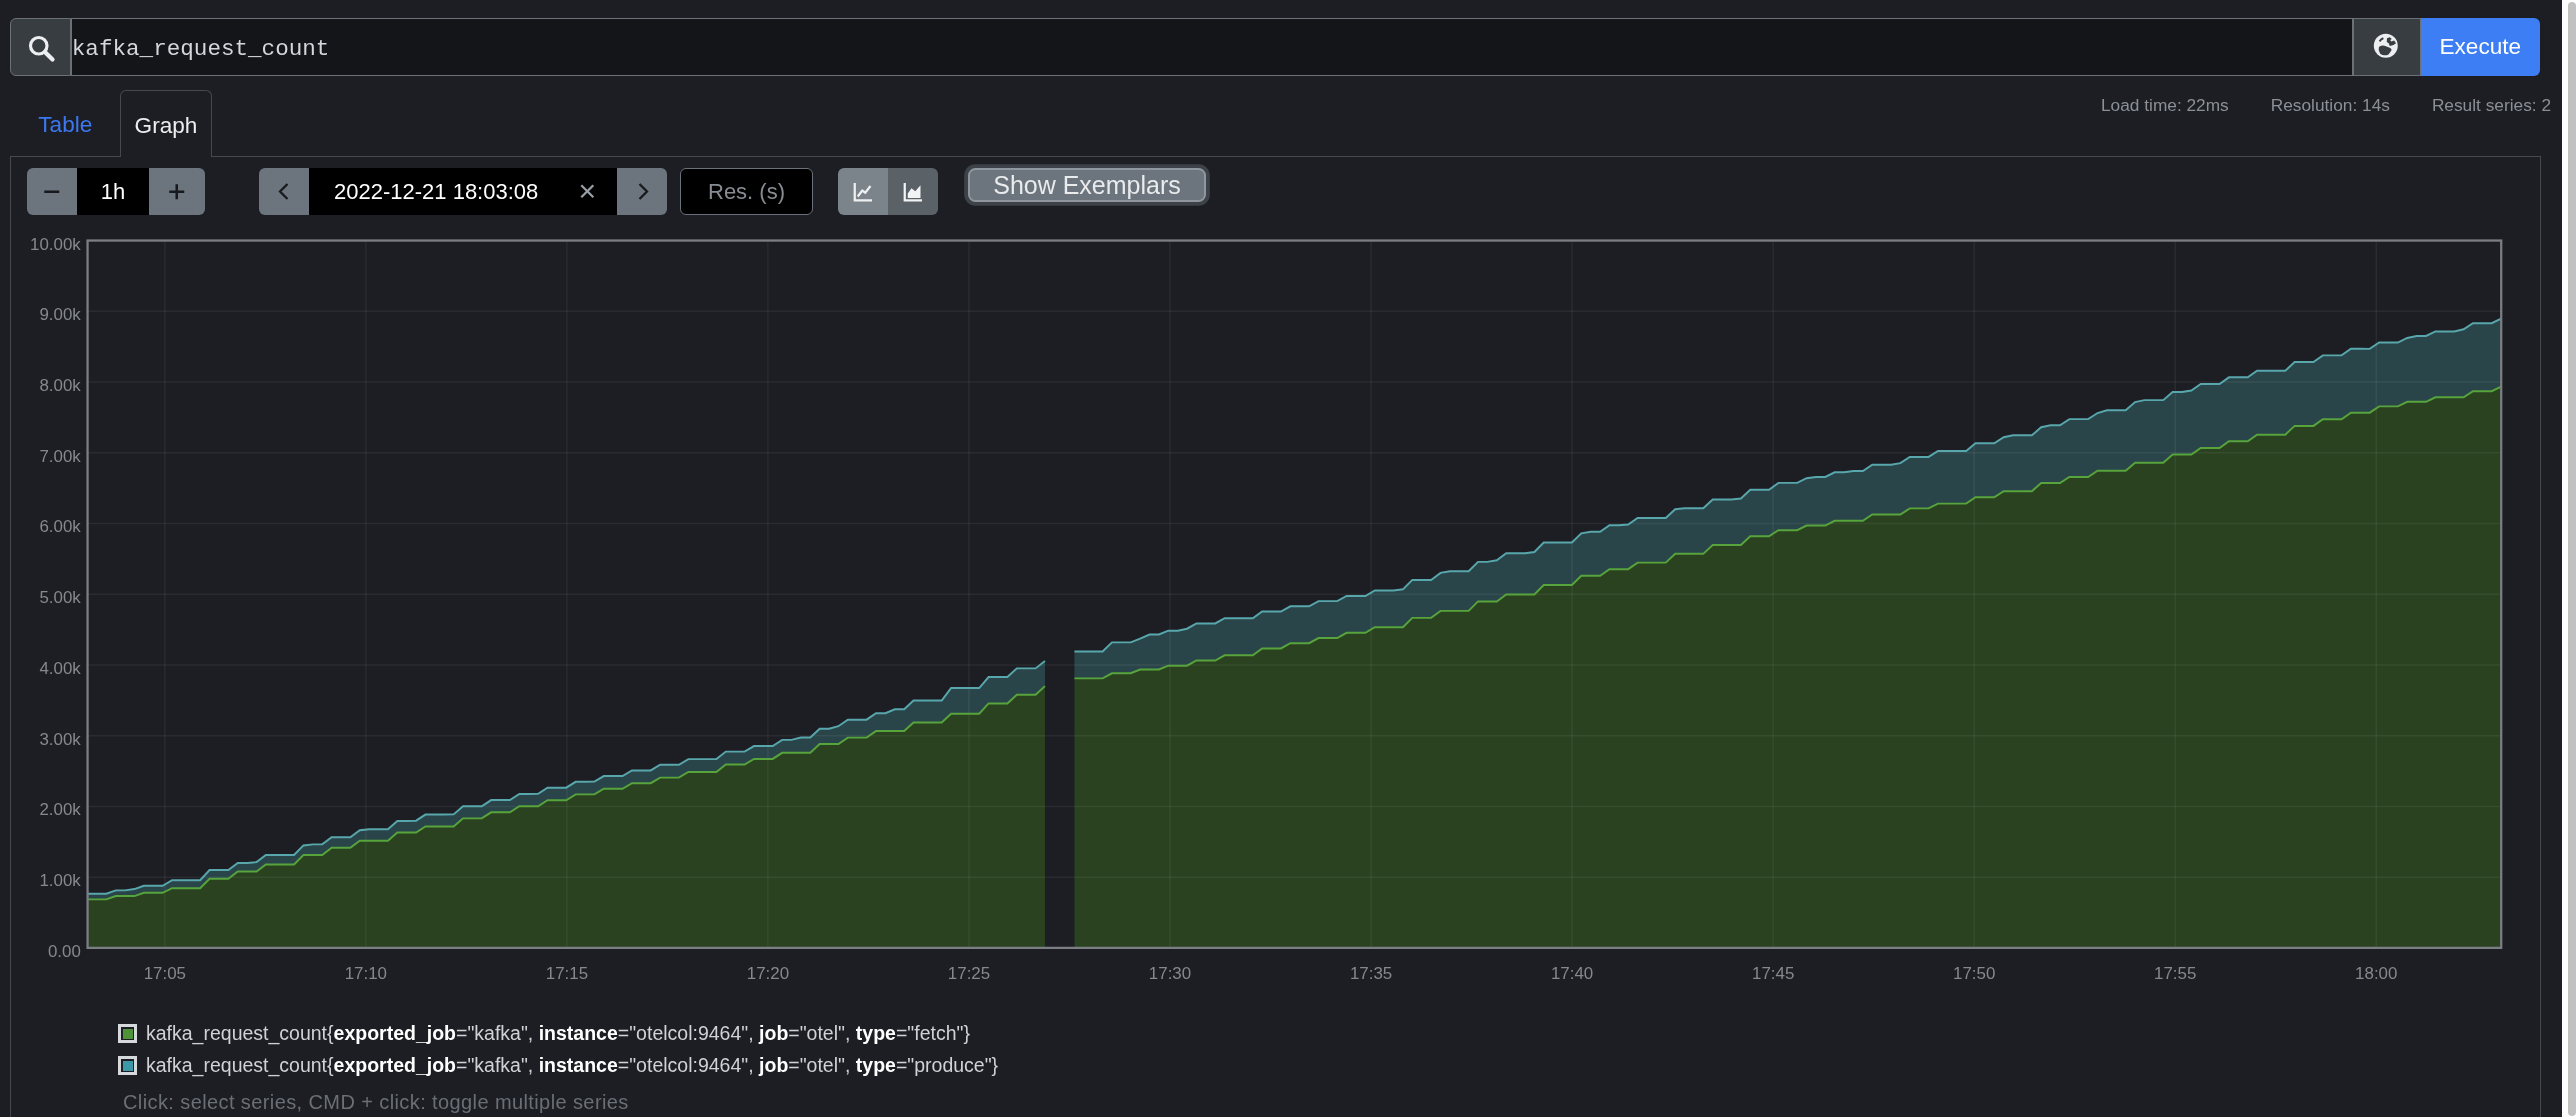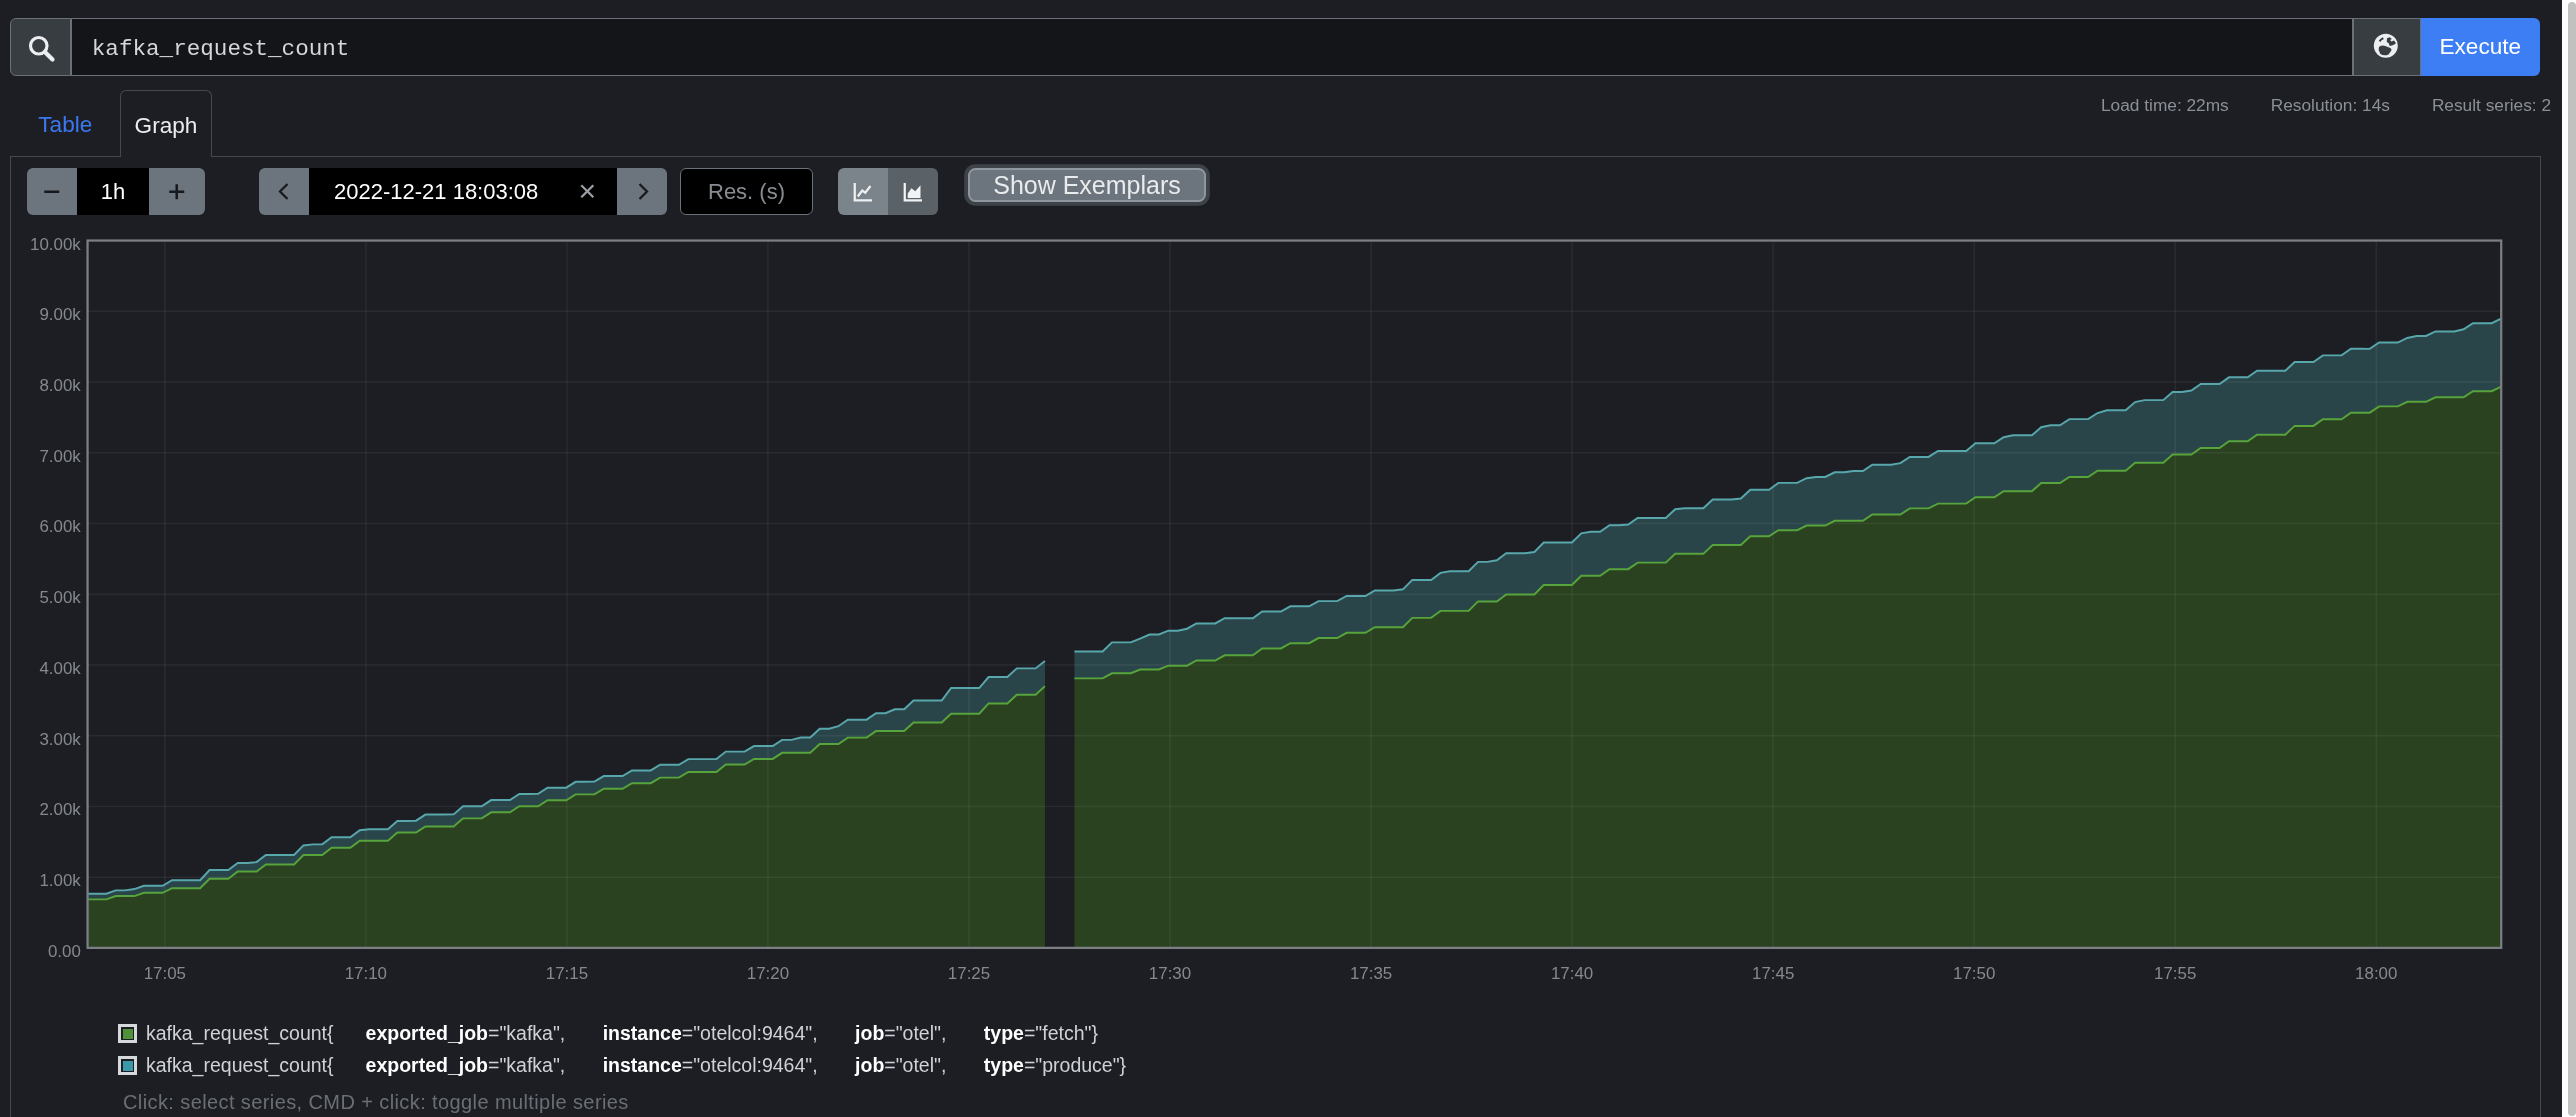--- a/index.html
+++ b/index.html
@@ -3,21 +3,21 @@
 * { margin:0; padding:0; box-sizing:border-box; }
 html,body { width:2576px; height:1117px; background:#1c1e24; overflow:hidden;
   font-family:"Liberation Sans", sans-serif; }
 .abs { position:absolute; }
 
 #qbar { left:9.8px; top:18px; width:2530px; height:58px; display:flex; }
 #qbar .addon { background:#383d42; border:1.5px solid #6a7178; }
 #qsearch { width:61px; border-radius:6px 0 0 6px; border-right:none; position:relative; }
 #qinput { flex:1; background:#131519; border:1.5px solid #6a7178; color:#d3d6da;
   font-family:"Liberation Mono", monospace; font-size:22.6px; line-height:55px; padding-top:3px;
-  padding-left:20px; white-space:pre; }
+  white-space:pre; }
 #qglobe { width:68px; border-left:none; border-right:none; position:relative; }
 #qexec { width:119px; background:#3d7ef4; color:#fff; font-size:22.6px; border-radius:0 6px 6px 0;
   display:flex; align-items:center; justify-content:center; }
 
 #tabTable { left:9.8px; top:90px; width:111px; height:65px; color:#3b78f0; font-size:22.6px;
   display:flex; align-items:center; justify-content:center; padding-top:5.3px; }
 #tabGraph { left:120px; top:90px; width:92px; height:67px; background:#1c1e24;
   border:1.5px solid #45494e; border-bottom:none; border-radius:6px 6px 0 0; color:#eceded;
   font-size:22.6px; display:flex; align-items:center; justify-content:center; z-index:3; padding-top:3.8px; }
 
@@ -39,21 +39,21 @@
   display:flex; align-items:center; justify-content:center; position:absolute;margin-left:8px; }
 #toggle { left:838px; width:100px; }
 #shex { left:968px; top:168px; width:238px; height:34px; position:absolute; background:#6c757d;
   border:2.3px solid #8f969d; box-shadow:0 0 0 3.8px rgba(108,117,125,0.42); border-radius:7.5px;
   color:#e9ebed; font-size:25px; display:flex; align-items:center; justify-content:center; }
 
 .lgrow { position:absolute; left:118px; height:19.5px; display:flex; align-items:center; }
 .sw { width:19px; height:19px; border:3px solid #d6d9db; padding:1.5px; background-clip:content-box;
   margin-right:9px; }
 .lgtext { color:#cfd2d6; font-size:19.5px; }
-.lgtext b { color:#fff;margin-left:32px; }
+.lgtext b { color:#fff; }
 #help { position:absolute; left:123px; top:1092px; color:#6a6f75; font-size:20px;
   line-height:20px; letter-spacing:0.4px; }
 
 #sbtrack { left:2562px; top:0; width:14.3px; height:1117px; background:#fdfdfd; }
 #sbthumb { left:2568px; top:1.5px; width:7.5px; height:1114px; background:#c1c1c1;
   border-radius:4.5px; }
 </style></head>
 <body>
 <div class="abs" id="pane"></div>
 <div class="abs" id="qbar">

